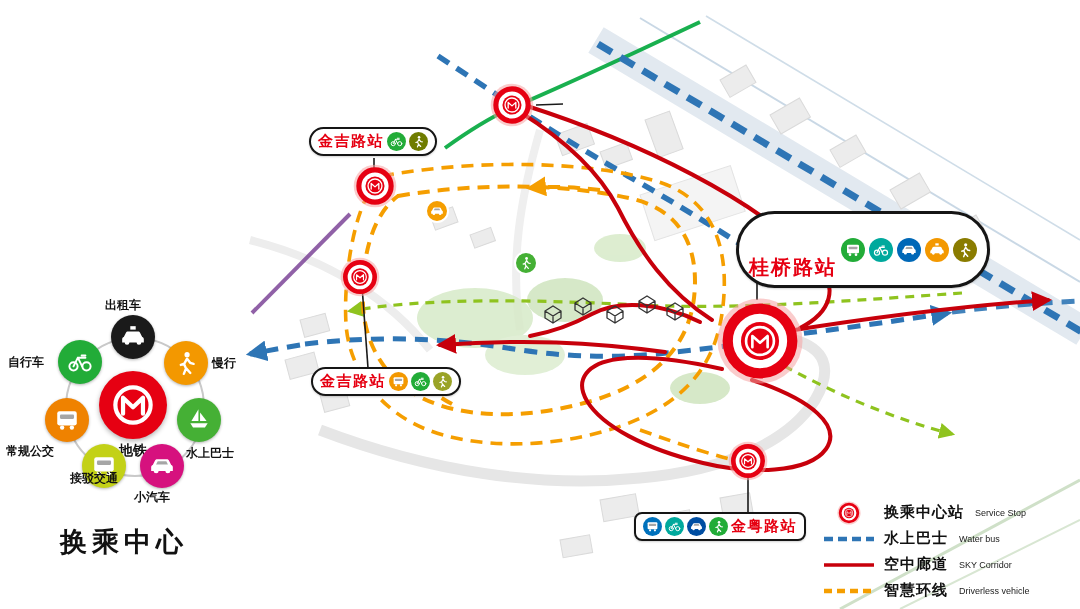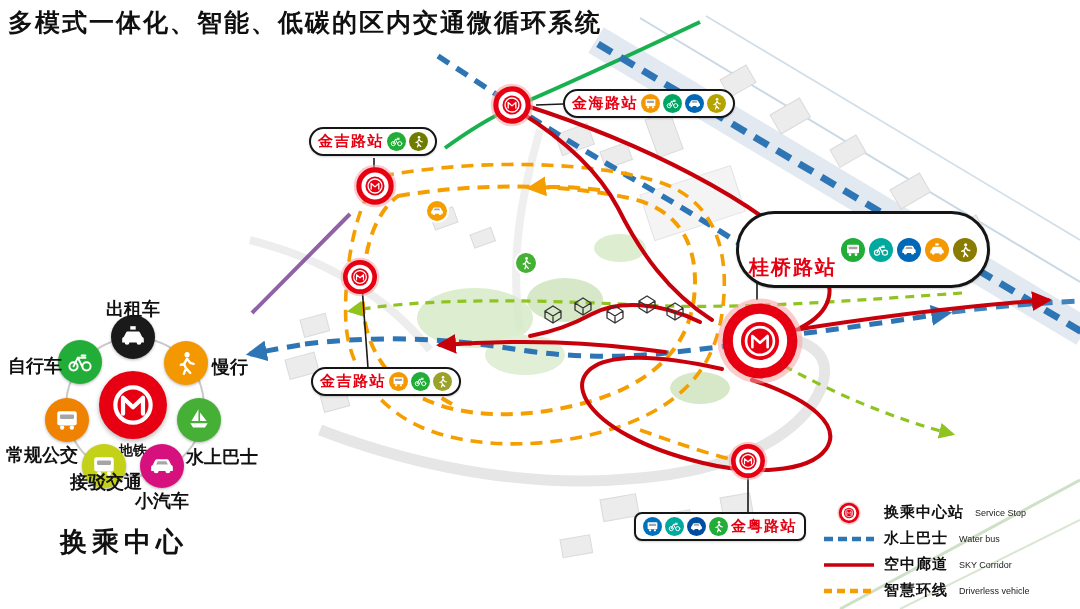--- a/index.html
+++ b/index.html
@@ -21,21 +21,21 @@
   .hub-ring{position:absolute;left:65px;top:337px;width:136px;height:136px;
             border:2px solid #c9c9c9;border-radius:50%;}
   .hub-center{position:absolute;left:99px;top:371px;width:68px;height:68px;border-radius:50%;
               display:flex;align-items:center;justify-content:center;box-shadow:0 2px 5px rgba(0,0,0,.3);}
   .hub-center svg{width:46px;height:46px;}
   .hub-center-label{position:absolute;left:103px;top:442px;width:60px;text-align:center;
                     font-size:14px;font-weight:bold;color:#111;}
   .hnode{position:absolute;width:44px;height:44px;border-radius:50%;display:flex;
          align-items:center;justify-content:center;box-shadow:0 1px 3px rgba(0,0,0,.3);}
   .hnode svg{width:26px;height:26px;}
-  .hlabel{position:absolute;font-size:18px;font-weight:bold;color:#111;white-space:nowrap;text-align:center;}
+  .hlabel{position:absolute;font-size:12px;font-weight:bold;color:#111;white-space:nowrap;}
   .hub-title{position:absolute;left:60px;top:524px;font-size:27px;font-weight:bold;
              color:#111;letter-spacing:5px;}
   .legend{position:absolute;left:822px;top:501px;display:flex;flex-direction:column;gap:3px;}
   .lrow{display:flex;align-items:center;gap:8px;height:23px;}
   .lswatch{width:54px;display:flex;justify-content:center;align-items:center;flex:none;}
   .lzh{font-size:15px;font-weight:bold;color:#111;letter-spacing:1px;white-space:nowrap;}
   .len{font-size:9px;font-weight:normal;color:#222;margin-left:3px;white-space:nowrap;}
 </style>
 </head>
 <body>
@@ -207,45 +207,21 @@
       <line x1="748" y1="512" x2="748" y2="468"></line>
     </g>
 
     <use href="#i-station" x="490" y="83" width="44" height="44"></use>
     <use href="#i-station" x="353" y="164" width="44" height="44"></use>
     <use href="#i-station" x="340" y="257" width="40" height="40"></use>
     <use href="#i-station" x="716" y="297" width="88" height="88"></use>
     <use href="#i-station" x="728" y="441" width="40" height="40"></use>
   </svg>
 
-  <h1 class="title">多模式一体化、智能、低碳的区内交通微循环系统</h1>
-
-  <div class="pill" style="left:563px;top:89px;">
-    <span class="pname">金海路站</span>
-    <span class="mode" style="background-color: rgb(243, 152, 0);">
-        <svg>
-          <use href="#i-bus"></use>
-        </svg>
-      </span>
-    <span class="mode" style="background-color: rgb(0, 165, 99);">
-        <svg>
-          <use href="#i-bike"></use>
-        </svg>
-      </span>
-    <span class="mode" style="background-color: rgb(0, 104, 183);">
-        <svg>
-          <use href="#i-car"></use>
-        </svg>
-      </span>
-    <span class="mode" style="background-color: rgb(181, 163, 0);">
-        <svg>
-          <use href="#i-walk"></use>
-        </svg>
-      </span>
-  </div>
+
 
   <div class="pill" style="left:309px;top:127px;">
     <span class="pname">金吉路站</span>
     <span class="mode" style="background-color: rgb(34, 172, 56);">
         <svg>
           <use href="#i-bike"></use>
         </svg>
       </span>
     <span class="mode" style="background-color: rgb(111, 124, 0);">
         <svg>

